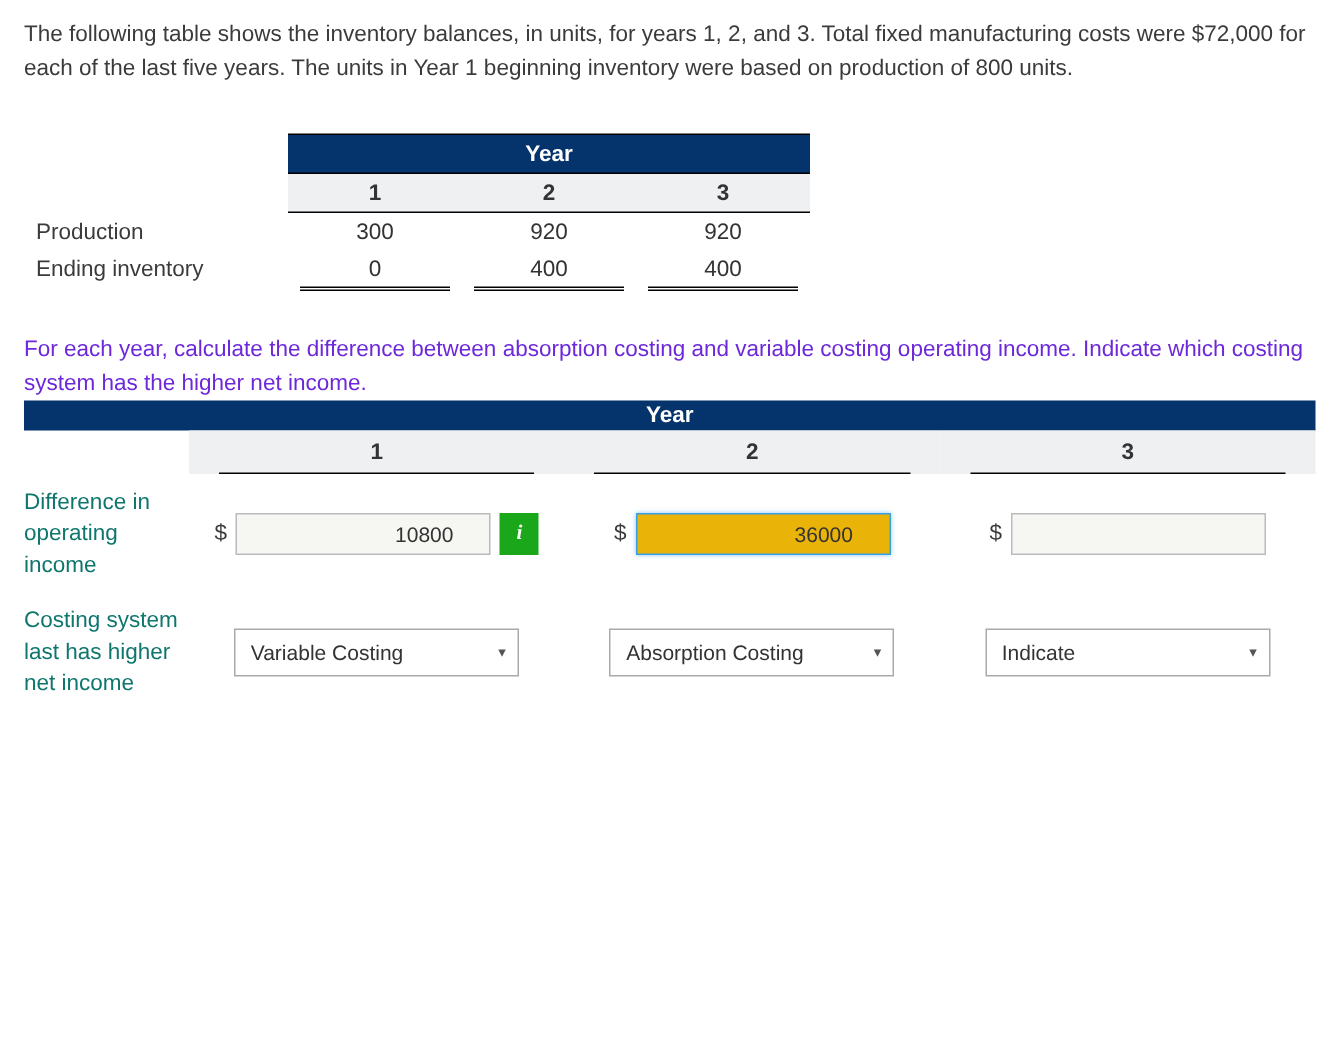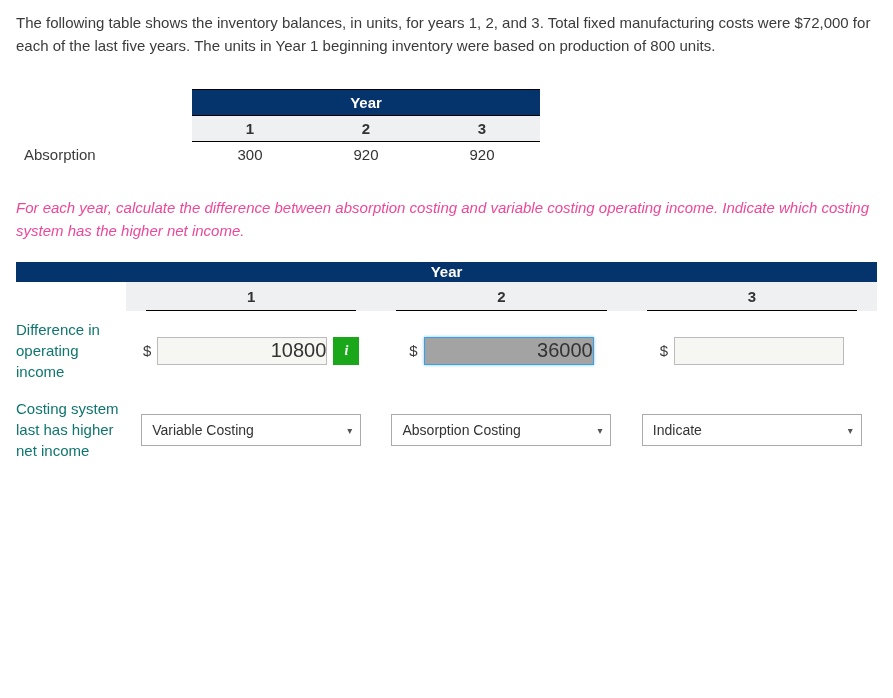--- a/index.html
+++ b/index.html
@@ -56,24 +56,22 @@
   }
   .dbl::after {
     content: "";
     position: absolute;
     left: 8px; right: 8px; bottom: -2px;
     border-bottom: 3px double #000;
   }
   .sales-row td.num { }
   
   .instr {
-    color: #ec4899;
+    color: #6d28d9;
     line-height: 1.5;
-    margin-bottom: 20px;
-    font-style: italic;
   }
   
   .ans-wrap {
     width: 100%;
   }
   .ans-header {
     background: #05336b;
     height: 20px;
     position: relative;
   }
@@ -117,46 +115,46 @@
   }
   .dollar {
     color: #3b3b3b;
   }
   .num-input {
     width: 170px;
     height: 28px;
     border: 1px solid #bbb;
     background: #f6f6f2;
     text-align: right;
-    padding: 0 0;
-    font-size: 20px;
+    padding: 0 24px;
+    font-size: 14px;
     color: #333;
     box-sizing: border-box;
   }
   .num-input.active {
     border: 1px solid #37a0e6;
     box-shadow: 0 0 3px rgba(55,160,230,.6);
-    background: #a3a3a3;
+    background: #eab308;
   }
   .info-badge {
     width: 26px;
     height: 28px;
     background: #1aa81a;
     color: #fff;
     font-weight: bold;
     display: flex;
     align-items: center;
     justify-content: center;
     font-family: Georgia, serif;
     font-style: italic;
     font-size: 14px;
   }
   .select-box {
     position: relative;
-    width: 220px;
+    width: 190px;
     height: 32px;
     border: 1px solid #aaa;
     background: #fff;
     display: flex;
     align-items: center;
     padding: 0 26px 0 10px;
     font-size: 14px;
     color: #333;
     box-sizing: border-box;
   }
@@ -180,24 +178,30 @@
     <td class="rowlabel"></td>
     <td colspan="3" class="year-header">Year</td>
   </tr>
   <tr class="colnum-row">
     <td class="rowlabel"></td>
     <td class="colnum">1</td>
     <td class="colnum">2</td>
     <td class="colnum">3</td>
   </tr>
   <tr>
-    <td class="rowlabel">Absorption</td>
+    <td class="rowlabel">Production</td>
     <td class="num">300</td>
     <td class="num">920</td>
     <td class="num">920</td>
+  </tr>
+  <tr>
+    <td class="rowlabel">Ending inventory</td>
+    <td class="num dbl">0</td>
+    <td class="num dbl">400</td>
+    <td class="num dbl">400</td>
   </tr>
 </tbody>
   </table>
 
 <div class="instr">For each year, calculate the difference between absorption costing and variable costing operating income. Indicate which costing system has the higher net income.</div>
 
 <div class="ans-wrap">
   <div class="ans-header">
     <span class="ans-yearlabel">Year</span>
   </div>

